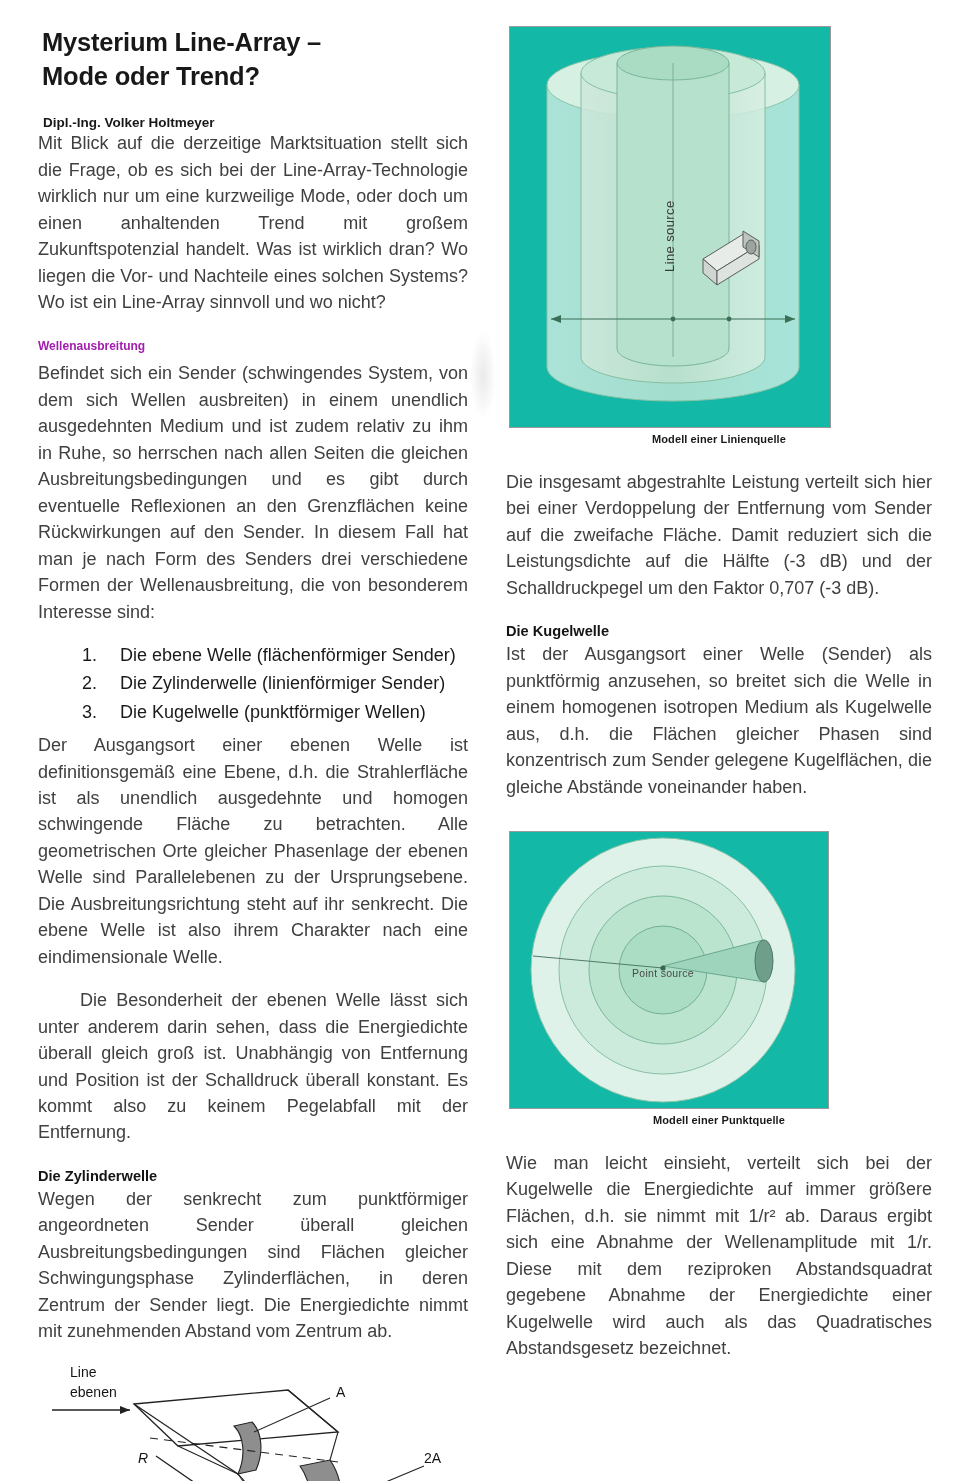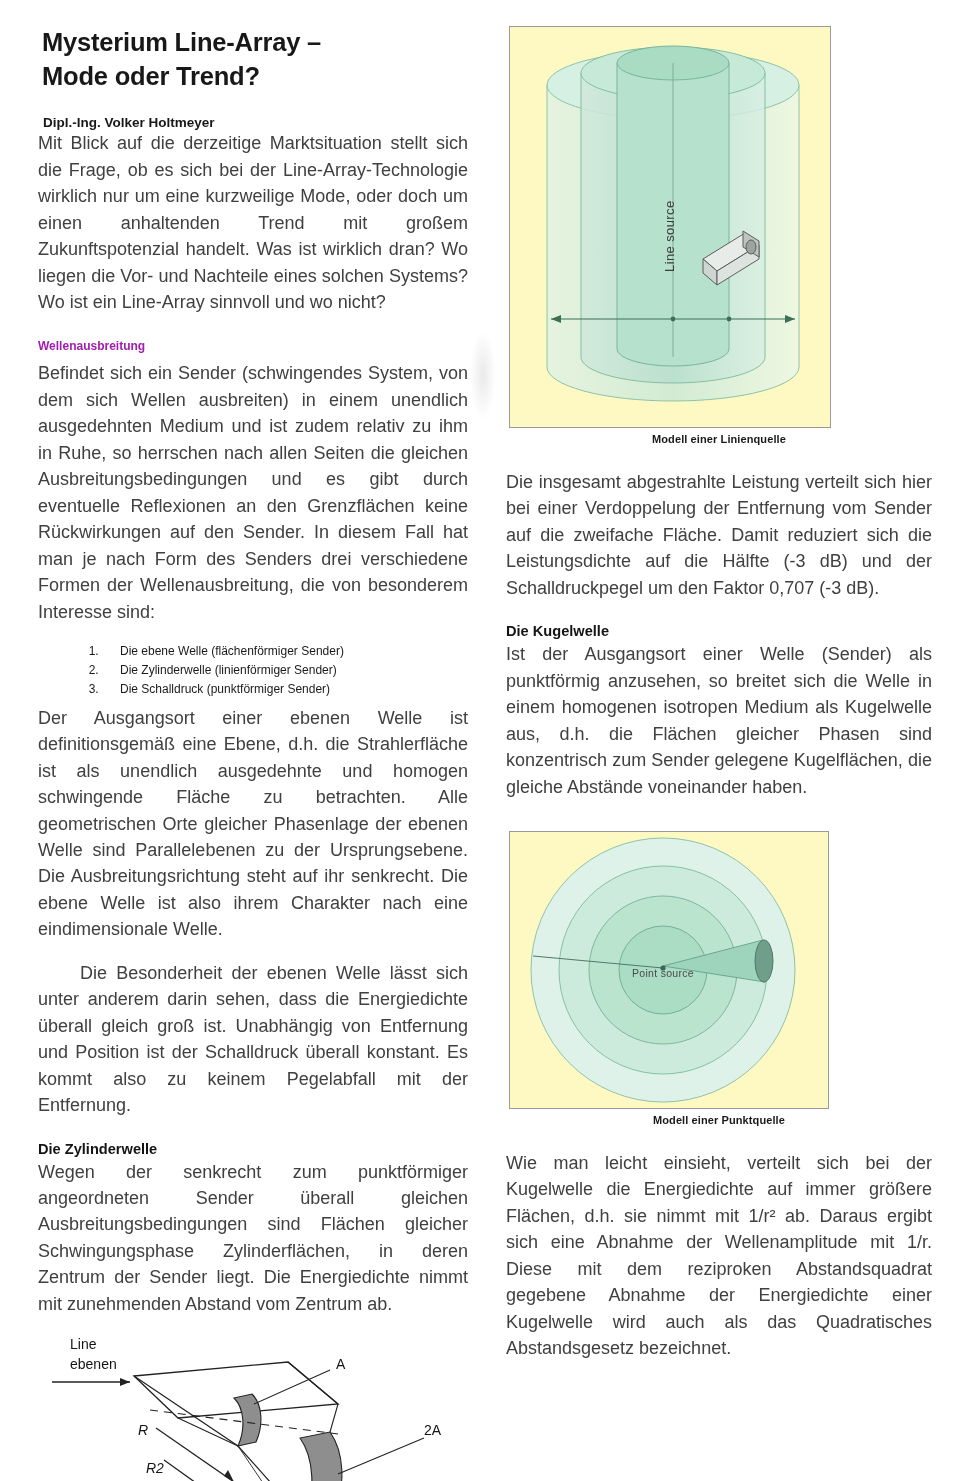--- a/index.html
+++ b/index.html
@@ -68,35 +68,35 @@
     color: #141414;
     margin: 22px 0 2px 0;
   }
   .indent-first {
     text-indent: 42px;
   }
   
   ol.wave-list {
     margin: 4px 0 6px 0;
     padding-left: 64px;
-    font-size: 12px;
+    font-size: 18px;
     line-height: 1.52;
   }
   ol.wave-list li {
     padding-left: 18px;
     margin-bottom: 1px;
   }
   
   .figure {
     margin: 0;
     text-align: center;
   }
   .fig-frame {
     border: 1px solid #9a9a9a;
-    background: #fef9c3;
+    background: #14b8a6;
     position: relative;
     overflow: hidden;
   }
   .fig-caption {
     font-size: 11px;
     font-weight: bold;
     color: #1a1a1a;
     margin-top: 5px;
     letter-spacing: 0.1px;
   }
@@ -174,21 +174,21 @@
       <div class="doc-author">Dipl.-Ing. Volker Holtmeyer</div>
 
       <p class="body first-block">Mit Blick auf die derzeitige Marktsituation stellt sich die Frage, ob es sich bei der Line-Array-Technologie wirklich nur um eine kurzweilige Mode, oder doch um einen anhaltenden Trend mit großem Zukunftspotenzial handelt. Was ist wirklich dran? Wo liegen die Vor- und Nachteile eines solchen Systems? Wo ist ein Line-Array sinnvoll und wo nicht?</p>
 
       <h2 class="section">Wellenausbreitung</h2>
       <p class="body">Befindet sich ein Sender (schwingendes System, von dem sich Wellen ausbreiten) in einem unendlich ausgedehnten Medium und ist zudem relativ zu ihm in Ruhe, so herrschen nach allen Seiten die gleichen Ausbreitungsbedingungen und es gibt durch eventuelle Reflexionen an den Grenzflächen keine Rückwirkungen auf den Sender. In diesem Fall hat man je nach Form des Senders drei verschiedene Formen der Wellenausbreitung, die von besonderem Interesse sind:</p>
 
       <ol class="wave-list">
         <li>Die ebene Welle (flächenförmiger Sender)</li>
         <li>Die Zylinderwelle (linienförmiger Sender)</li>
-        <li>Die Schalldruck (punktförmiger Sender)</li>
+        <li>Die Kugelwelle (punktförmiger Wellen)</li>
       </ol>
 
       <p class="body">Der Ausgangsort einer ebenen Welle ist definitionsgemäß eine Ebene, d.h. die Strahlerfläche ist als unendlich ausgedehnte und homogen schwingende Fläche zu betrachten. Alle geometrischen Orte gleicher Phasenlage der ebenen Welle sind Parallelebenen zu der Ursprungsebene. Die Ausbreitungsrichtung steht auf ihr senkrecht. Die ebene Welle ist also ihrem Charakter nach eine eindimensionale Welle.</p>
       <p class="body indent-first">Die Besonderheit der ebenen Welle lässt sich unter anderem darin sehen, dass die Energiedichte überall gleich groß ist. Unabhängig von Entfernung und Position ist der Schalldruck überall konstant. Es kommt also zu keinem Pegelabfall mit der Entfernung.</p>
 
       <h3 class="sub">Die Zylinderwelle</h3>
       <p class="body">Wegen der senkrecht zum punktförmiger angeordneten Sender überall gleichen Ausbreitungsbedingungen sind Flächen gleicher Schwingungsphase Zylinderflächen, in deren Zentrum der Sender liegt. Die Energiedichte nimmt mit zunehmenden Abstand vom Zentrum ab.</p>
 
       <figure class="figure" id="fig-cylinder">
         <div class="cyl-wrap">

